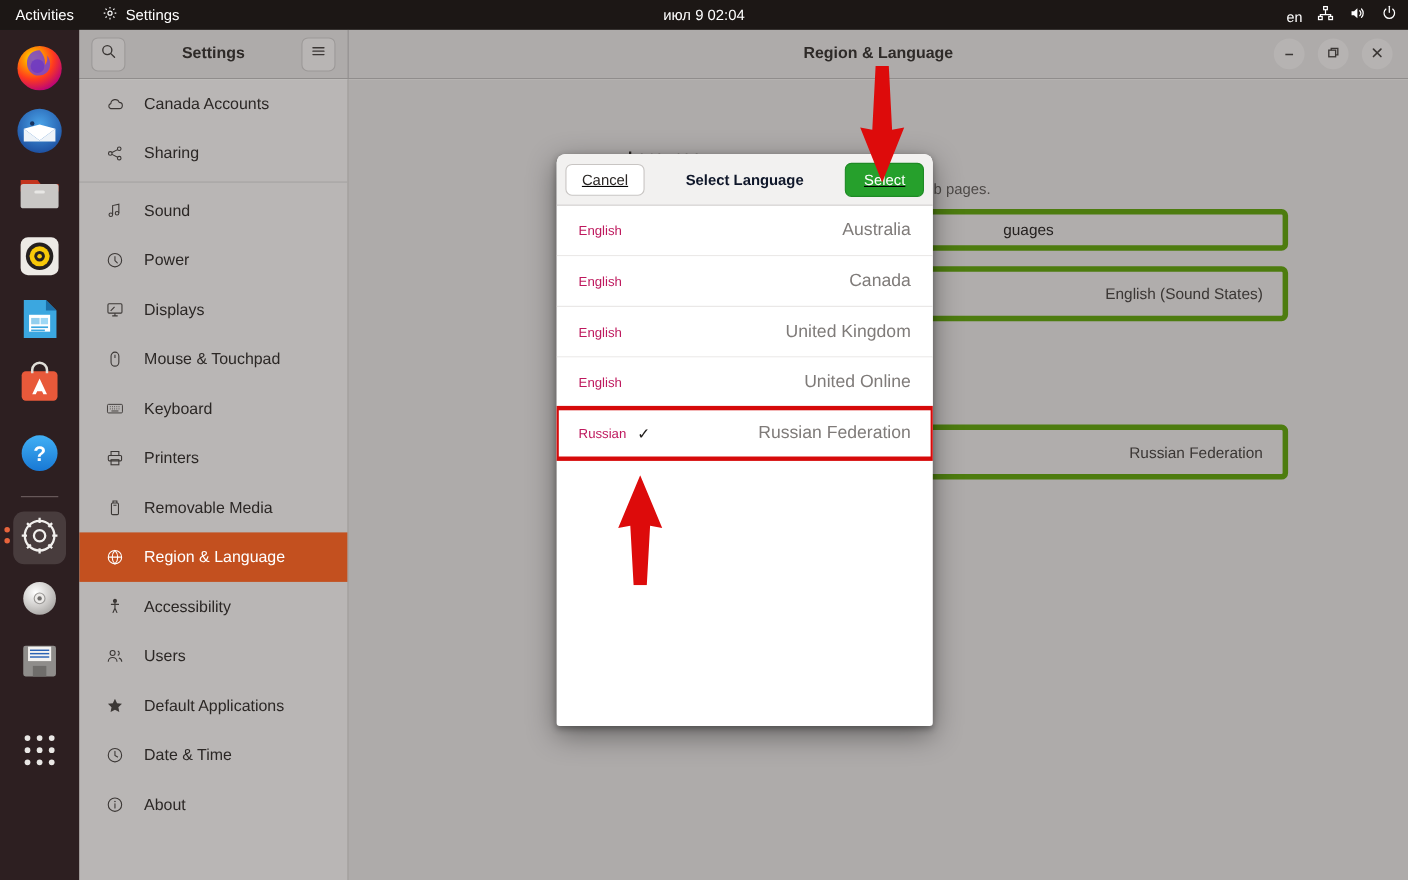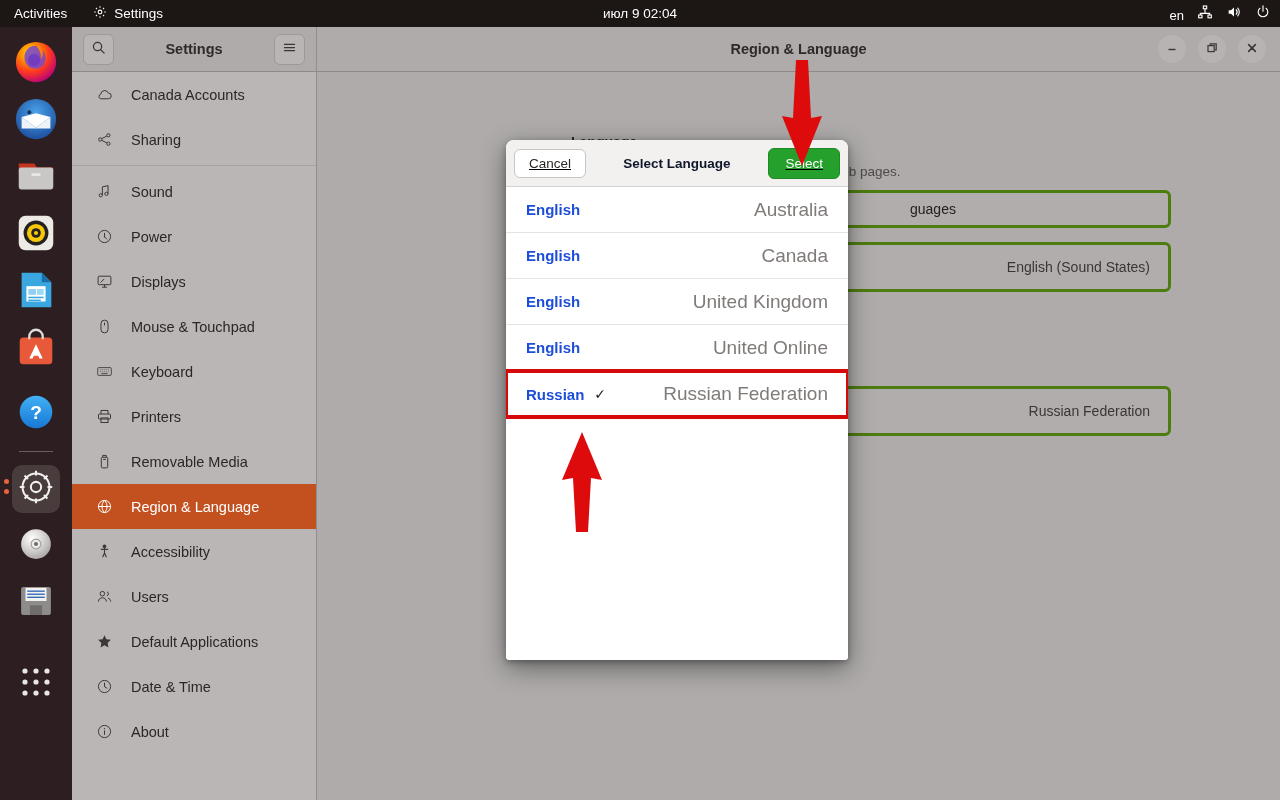--- a/index.html
+++ b/index.html
@@ -131,21 +131,21 @@
   }
   .sec-title {
     position: absolute; font-size: 14px; font-weight: bold; color: #2b2725;
   }
   .sec-desc {
     position: absolute; font-size: 13.5px; color: #4e4a48;
   }
   .pref-row {
     position: absolute;
     background: #b0adac;
-    border: 3px solid #4d7c0f;
+    border: 5px solid #4d7c0f;
     border-radius: 6px;
     display: flex; align-items: center; justify-content: flex-end;
     padding: 0 18px;
     font-size: 14px; color: #252120;
   }
   .pref-row.plain {
     justify-content: flex-end;
     color: #3a3634;
   }
 
@@ -185,27 +185,27 @@
     position: relative; z-index: 2;
   }
   .lang-row {
     height: 46px;
     border-bottom: 1px solid #e6e4e3;
     display: flex; align-items: center;
     padding: 0 20px;
     background: #ffffff;
   }
   .lang-name {
-    font-size: 15px; color: #1d4ed8; font-weight: bold;
+    font-size: 12px; color: #be185d; font-weight: normal;
   }
   .lang-check {
     margin-left: 10px; font-size: 14px; color: #1f1c1b;
   }
   .lang-region {
-    margin-left: auto; font-size: 19px; color: #7f7b79;
+    margin-left: auto; font-size: 16px; color: #7f7b79;
   }
   .lang-row.highlighted {
     outline: 4px solid #d60a0a;
     outline-offset: -2px;
     position: relative; z-index: 3;
     border-bottom: none;
   }
 
   
   .arrow { position: absolute; z-index: 50; pointer-events: none; }

